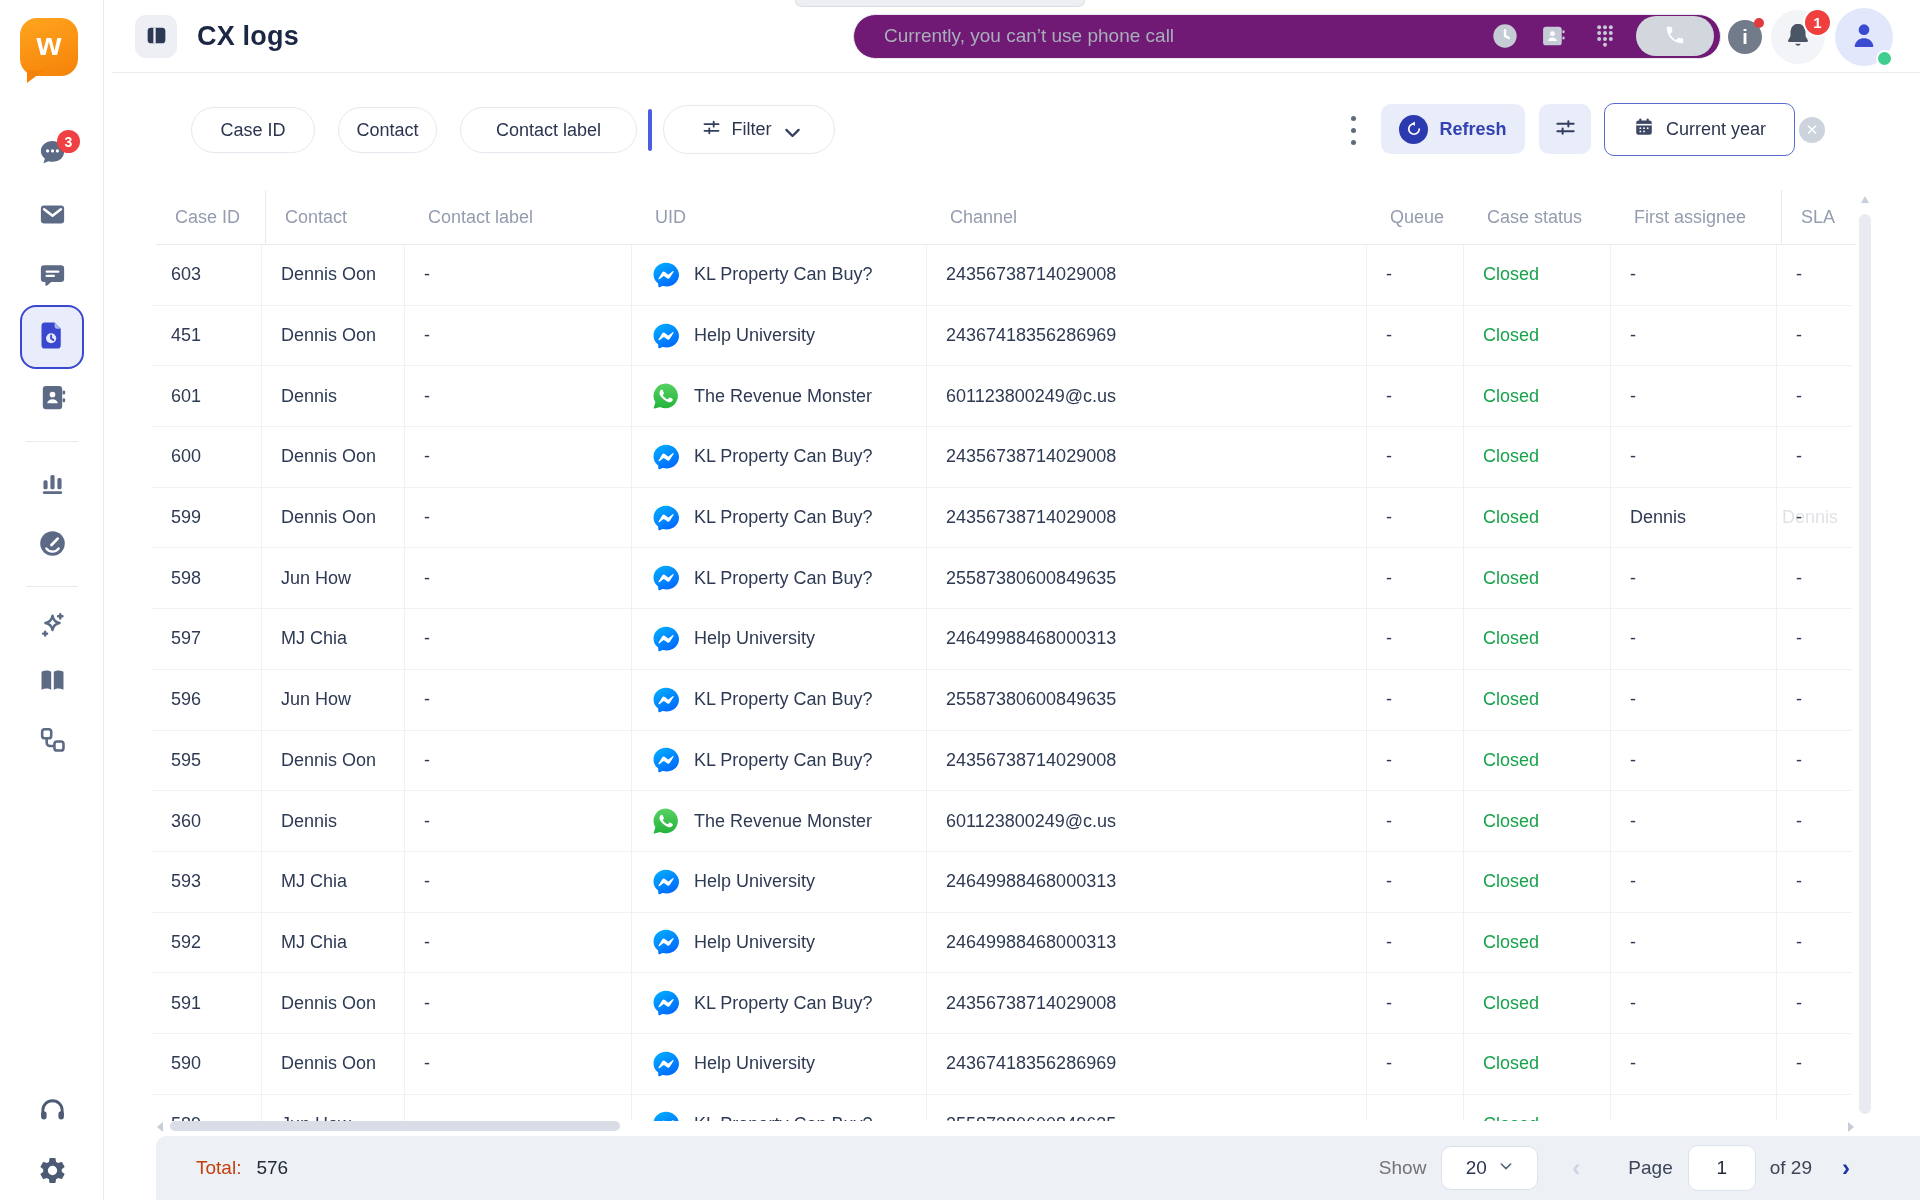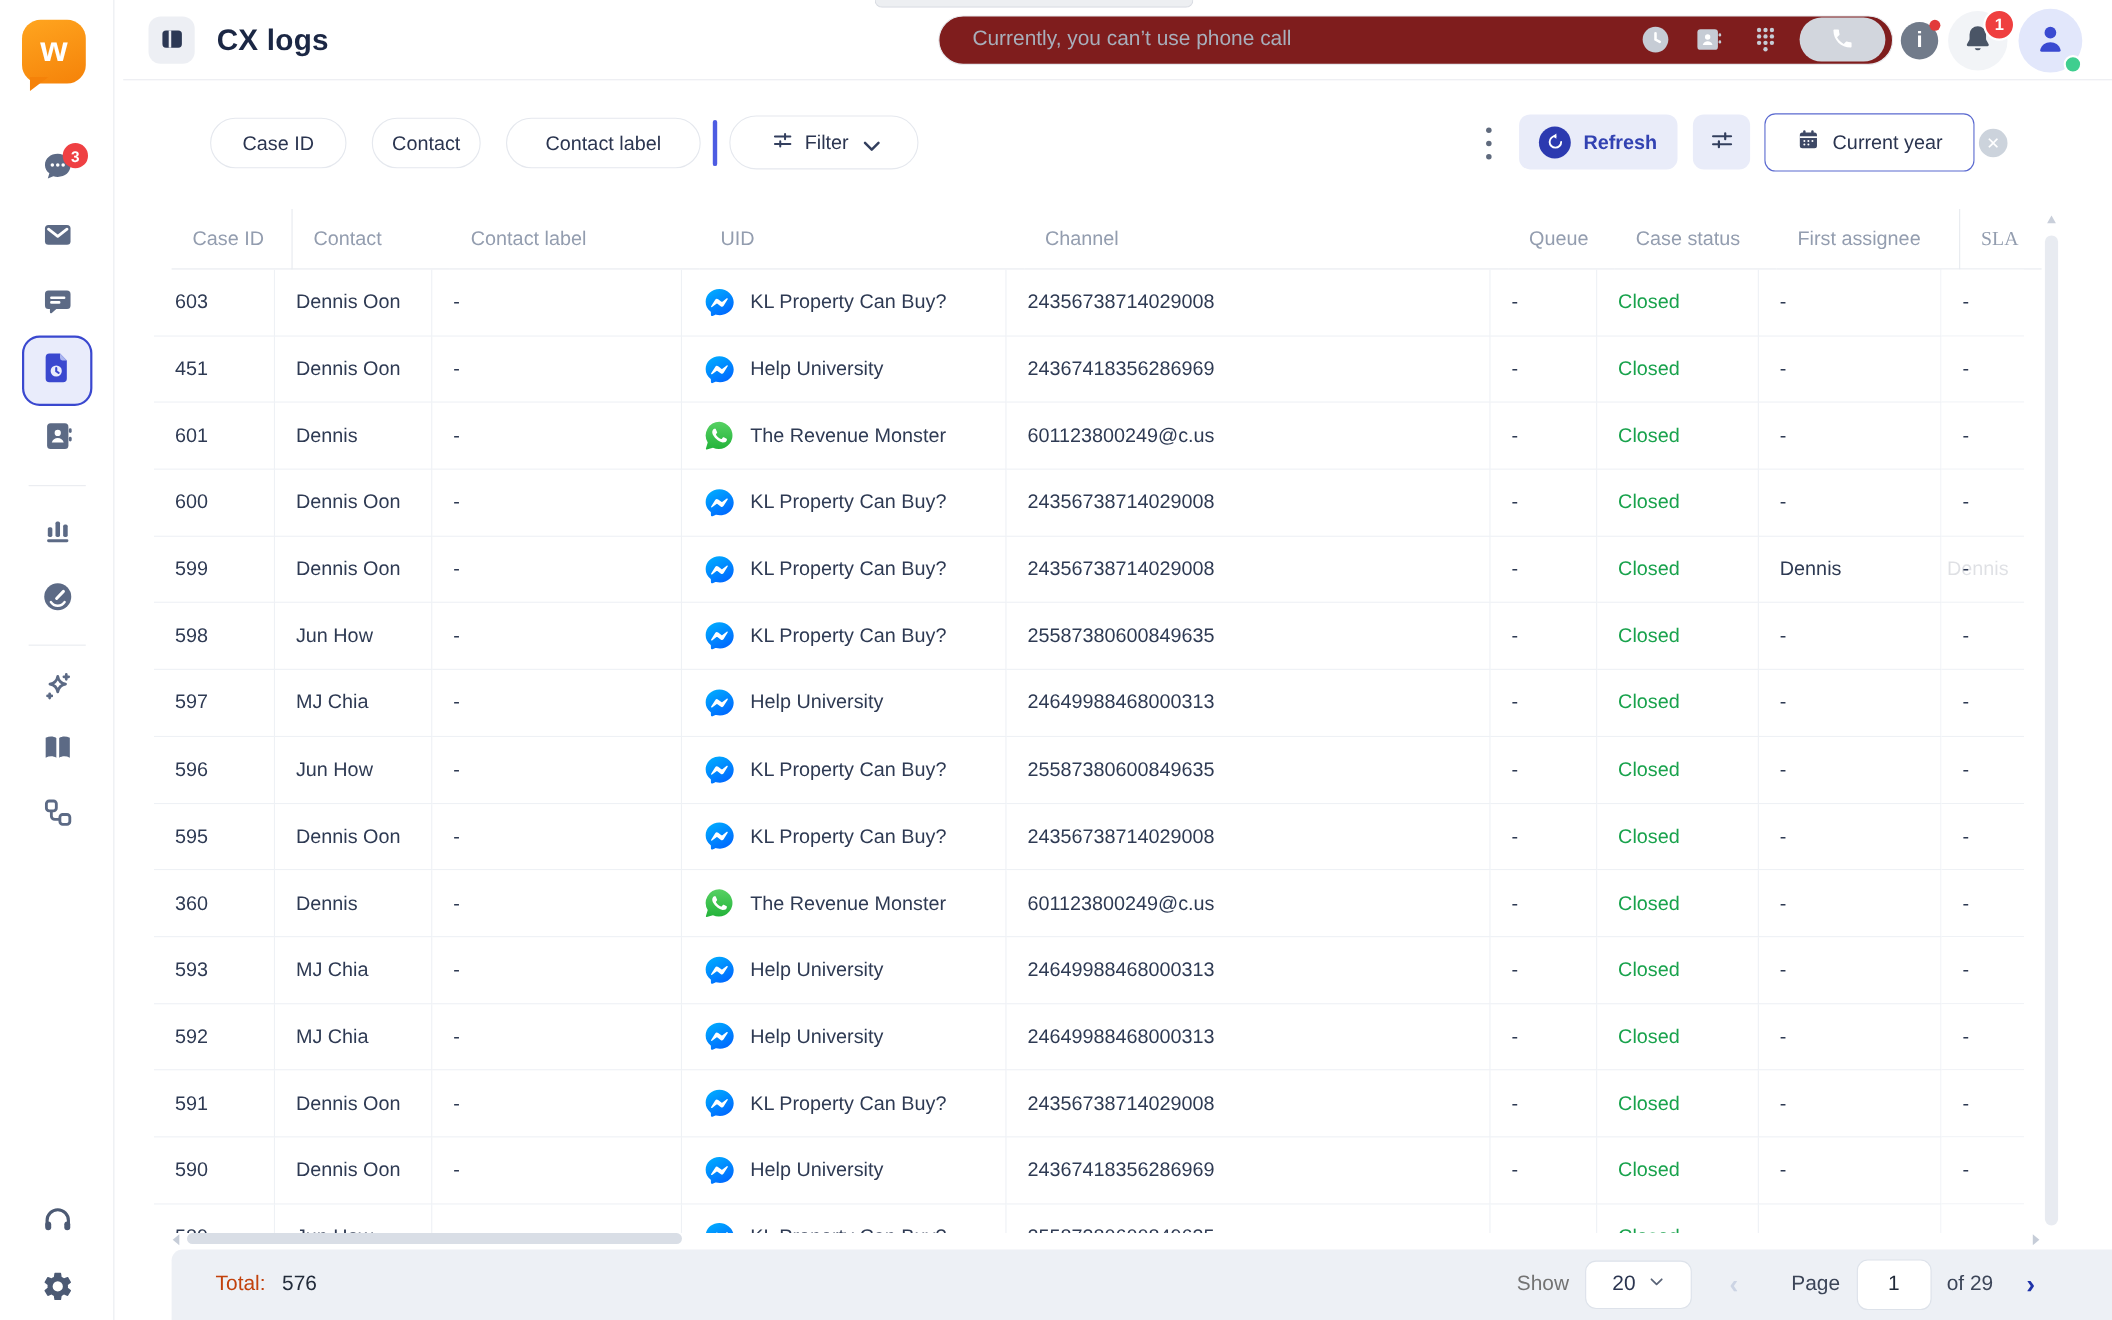--- a/index.html
+++ b/index.html
@@ -34,21 +34,21 @@
   
   .topbar { position:absolute; left:112px; top:0; width:1816px; height:73px;
     background:#fff; border-bottom:1px solid #eaecf0; }
   .collapse-btn { position:absolute; left:23px; top:15px; width:42px; height:43px;
     background:#edeff4; border:none; border-radius:11px; cursor:pointer;
     display:flex; align-items:center; justify-content:center; }
   .collapse-btn svg { width:25px; height:25px; }
   .page-title { position:absolute; left:85px; top:0; height:73px; display:flex; align-items:center;
     font-size:27px; font-weight:700; color:#1b2744; letter-spacing:.2px; }
   .phone-bar { position:absolute; left:741px; top:14px; width:868px; height:45px;
-    border:1.5px solid #e8eaee; border-radius:23px; background:#7f1d1d; }
+    border:1.5px solid #e8eaee; border-radius:23px; background:#701a75; }
   .ph-placeholder { position:absolute; left:30px; top:0; height:42px; display:flex; align-items:center;
     font-size:19px; color:#a8aeba; }
   .pb-ic { position:absolute; top:7px; width:28px; height:28px; display:flex; cursor:pointer; }
   .pb-clock { left:637px; } .pb-contact { left:685px; } .pb-dialpad { left:737px; }
   .phone-btn { position:absolute; left:782px; top:1px; width:78px; height:40px;
     background:#d2d6dd; border:none; border-radius:21px; cursor:pointer;
     display:flex; align-items:center; justify-content:center; }
   .phone-btn svg { width:22px; height:22px; }
   .info-btn { position:absolute; left:1616px; top:20px; width:34px; height:34px; border-radius:50%;
     background:#717b8a; color:#fff; display:flex; align-items:center; justify-content:center;
@@ -99,22 +99,22 @@
   .clear-date { position:absolute; left:1799px; top:117px; width:26px; height:26px; border-radius:50%;
     background:#ccd3dc; border:none; color:#fff; font-size:15px; font-weight:700; cursor:pointer;
     display:flex; align-items:center; justify-content:center; font-family:inherit; }
 
   
   .thead { position:absolute; left:156px; top:190px; width:1700px; height:55px; display:grid;
     grid-template-columns:110px 143px 227px 295px 440px 97px 147px 166px 75px; }
   .th { display:flex; align-items:center; padding-left:19px; font-size:18px; color:#939daf;
     border-bottom:1px solid #e7eaef; white-space:nowrap; overflow:hidden; }
   .th:first-child { border-right:1px solid #e7eaef; }
-  .th:last-child { border-left:1px solid #e7eaef;font-family:Liberation Serif, serif; }
-  .tbody { position:absolute; left:140px; top:245px; width:1700px; height:876px; overflow:hidden; }
+  .th:last-child { border-left:1px solid #e7eaef; }
+  .tbody { position:absolute; left:152px; top:245px; width:1700px; height:876px; overflow:hidden; }
   .trow { display:grid; grid-template-columns:110px 143px 227px 295px 440px 97px 147px 166px 75px;
     height:60.7px; cursor:pointer; }
   .td { display:flex; align-items:center; padding-left:19px; font-size:18px; color:#2e3a53;
     border-bottom:1px solid #eef1f5; border-right:1px solid #eef1f5; white-space:nowrap; overflow:hidden; }
   .td:last-child { border-right:none; position:relative; background:#fff; }
   .td.status span { color:#18a24c; }
   .ch-ic { width:30px; height:30px; margin-right:13px; flex:none; display:flex; }
   .ghost { position:absolute; left:5px; opacity:.15; color:#2e3a53; }
 
   

